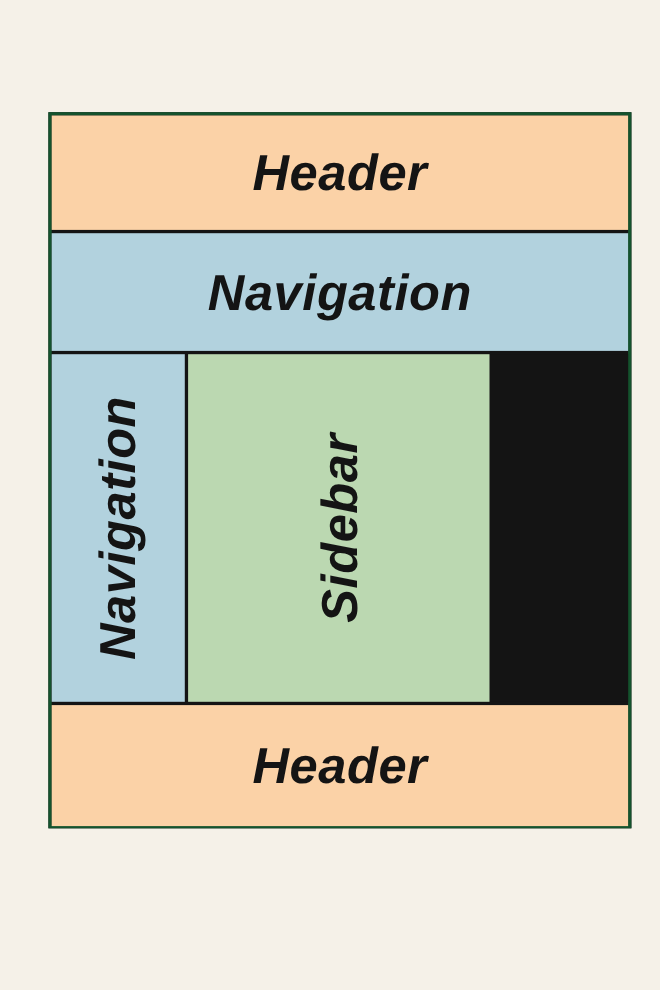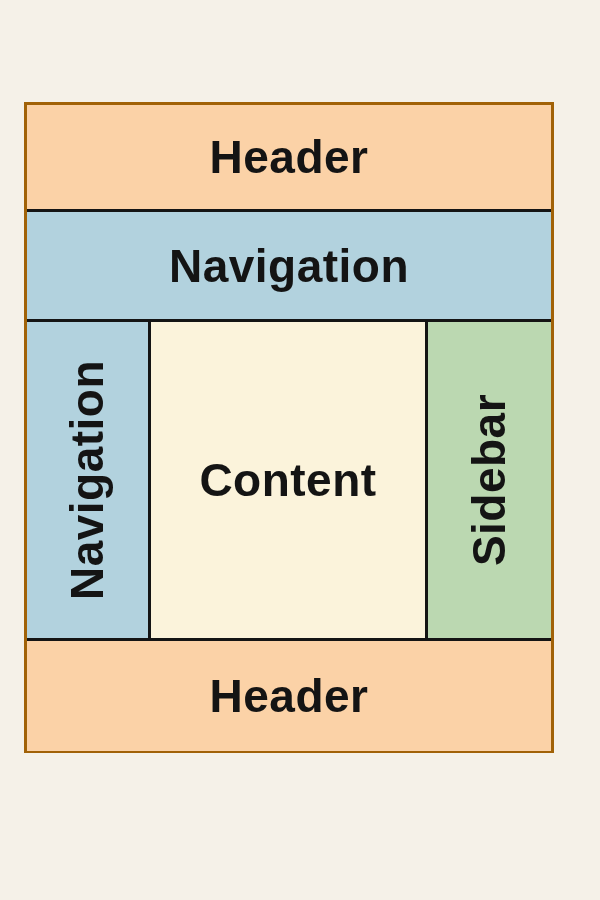--- a/index.html
+++ b/index.html
@@ -12,28 +12,29 @@
   }
 
   .canvas {
     position: relative;
     width: 600px;
     height: 900px;
   }
 
   .layout-box {
     position: absolute;
-    left: 24px;
+    left: 44px;
     top: 102px;
     width: 530px;
     height: 651px;
-    border: 3px solid #a16207;
+    border: 3px solid #14532d;
     display: grid;
     grid-template-rows: 104px 107px 316px 110px;
     gap: 3px;
+    font-style: italic;
   }
 
   .block {
     display: flex;
     align-items: center;
     justify-content: center;
     font-weight: 700;
     font-size: 46px;
     letter-spacing: 0.5px;
     color: #141414;
@@ -65,23 +66,20 @@
     <div class="block" style="background-color: rgb(178, 210, 222);">
       <span>Navigation</span>
     </div>
 
     <div class="middle" style="background-color: rgb(20, 20, 20);">
 
       <div class="block" style="background-color: rgb(178, 210, 222);">
         <span class="vtext">Navigation</span>
       </div>
 
-      <div class="block" style="background-color: rgb(251, 243, 219);">
-        <span>Content</span>
-      </div>
 
       <div class="block" style="background-color: rgb(187, 216, 177);">
         <span class="vtext">Sidebar</span>
       </div>
 
     </div>
 
     <div class="block" style="background-color: rgb(251, 210, 167);">
       <span>Header</span>
     </div>

